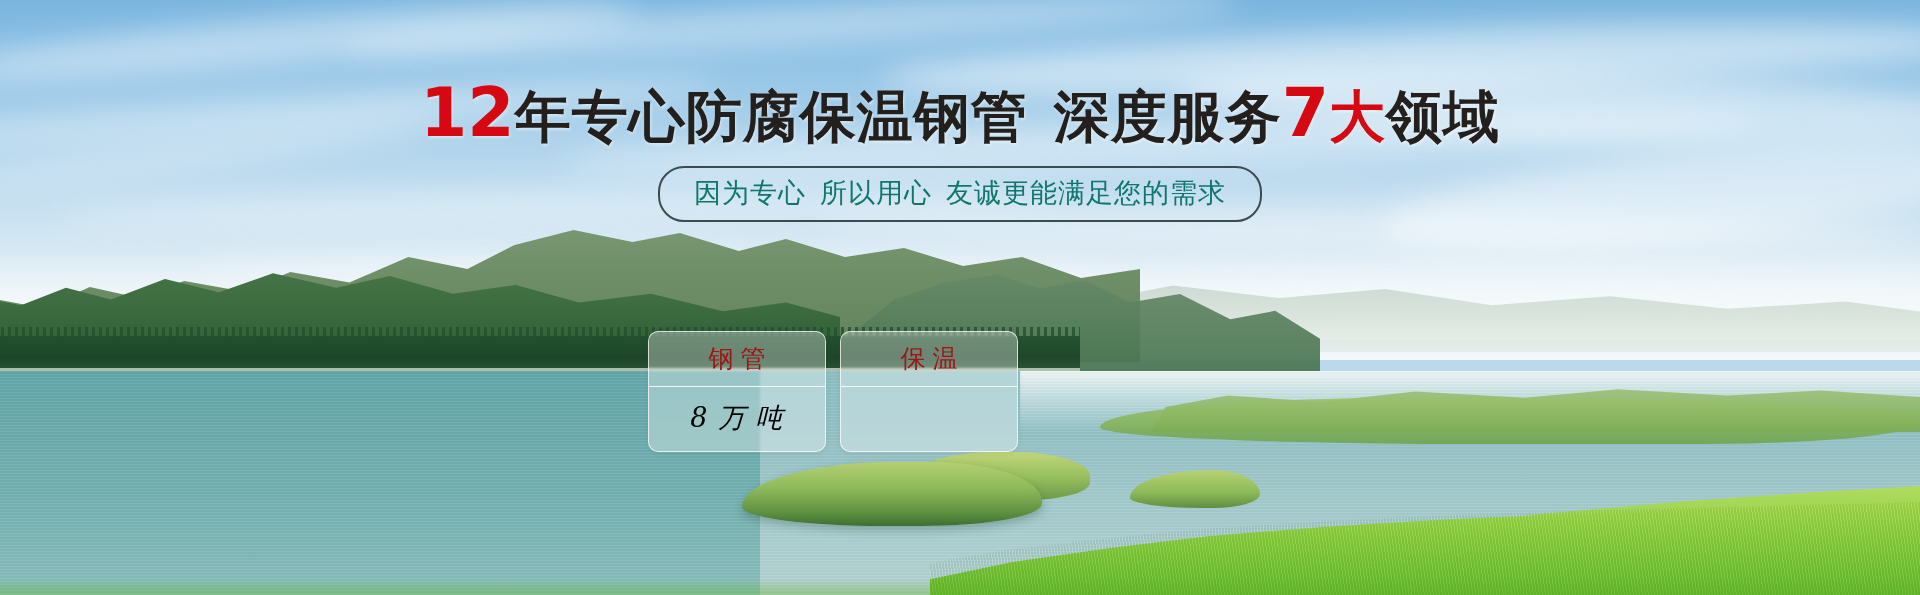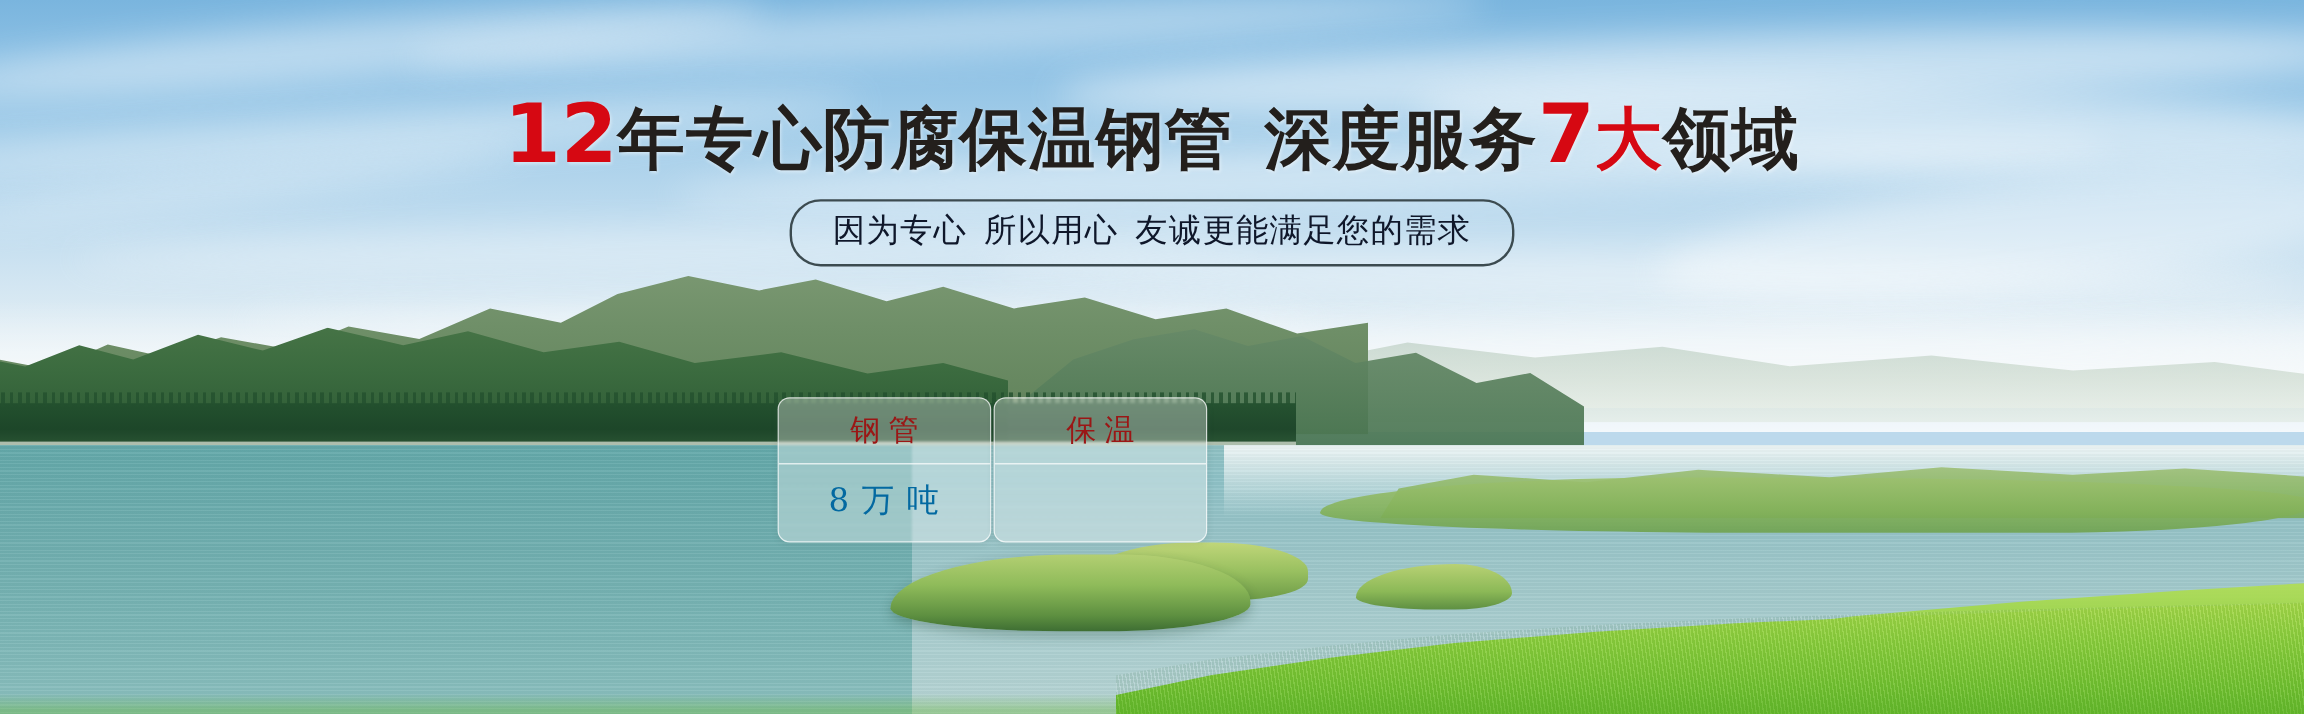--- a/index.html
+++ b/index.html
@@ -222,32 +222,32 @@
     position:absolute;left:0;top:166px;width:1920px;
     display:flex;justify-content:center;
   }
   .subtitle{
     border:2px solid #3c4b50;
     border-radius:26px;
     padding:6px 34px 8px;
     font-family:"DejaVu Sans","Liberation Sans",sans-serif;
     font-size:27px;
     line-height:38px;
-    color:#0f172a;
+    color:#0f766e;
     background:transparent;
     letter-spacing:1px;
     white-space:nowrap;
   }
   .subtitle .sp{ display:inline-block;width:14px; }
 
   
   .cards{
     position:absolute;left:648px;top:331px;
     display:flex;
-    gap:2px;
+    gap:14px;
   }
   .card{
     width:176px;height:119px;
     border-radius:10px;
     background:rgba(255,255,255,0.34);
     border:1px solid rgba(255,255,255,0.72);
     box-shadow:0 1px 5px rgba(60,90,80,0.12);
     display:flex;flex-direction:column;
     align-items:center;
     backdrop-filter:blur(1px);
@@ -264,23 +264,24 @@
   }
   .card-div{
     width:100%;height:1px;
     background:rgba(255,255,255,0.88);
   }
   .card-value{
     font-family:"DejaVu Serif","Liberation Serif",serif;
     font-size:27px;
     line-height:62px;
     height:62px;
-    color:#0369a1;
+    color:#000000;
     letter-spacing:1px;
     white-space:nowrap;
+    font-style:italic;
   }
   .card-value sup{ font-size:16px; vertical-align:super; }
 </style>
 </head>
 <body>
 
 <div id="banner">
 
   <div class="sky">
     <div class="cloud cl1"></div>

